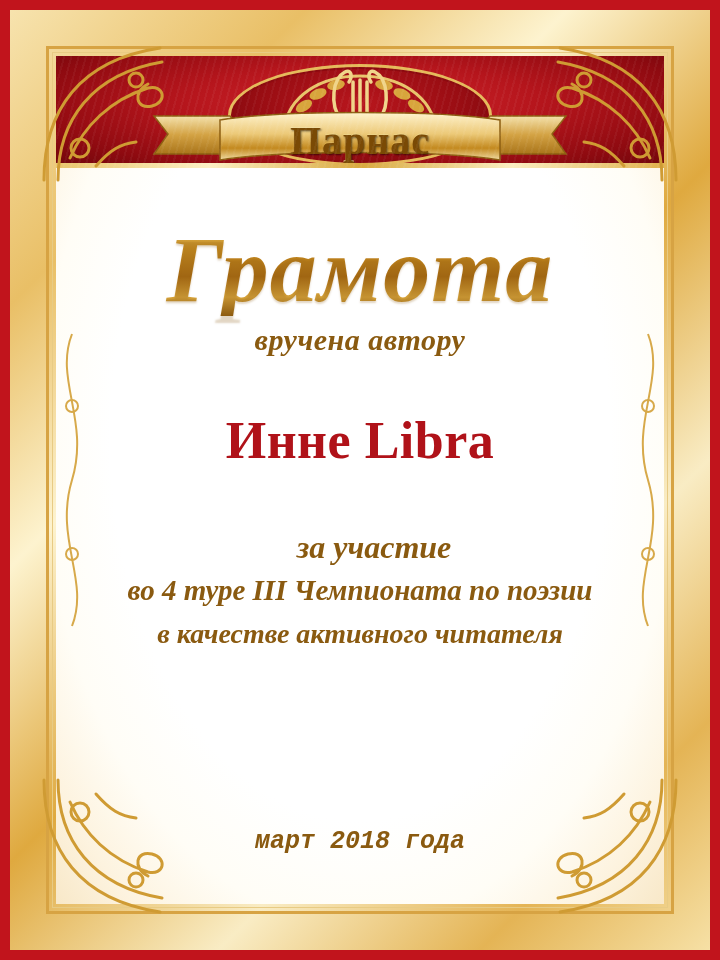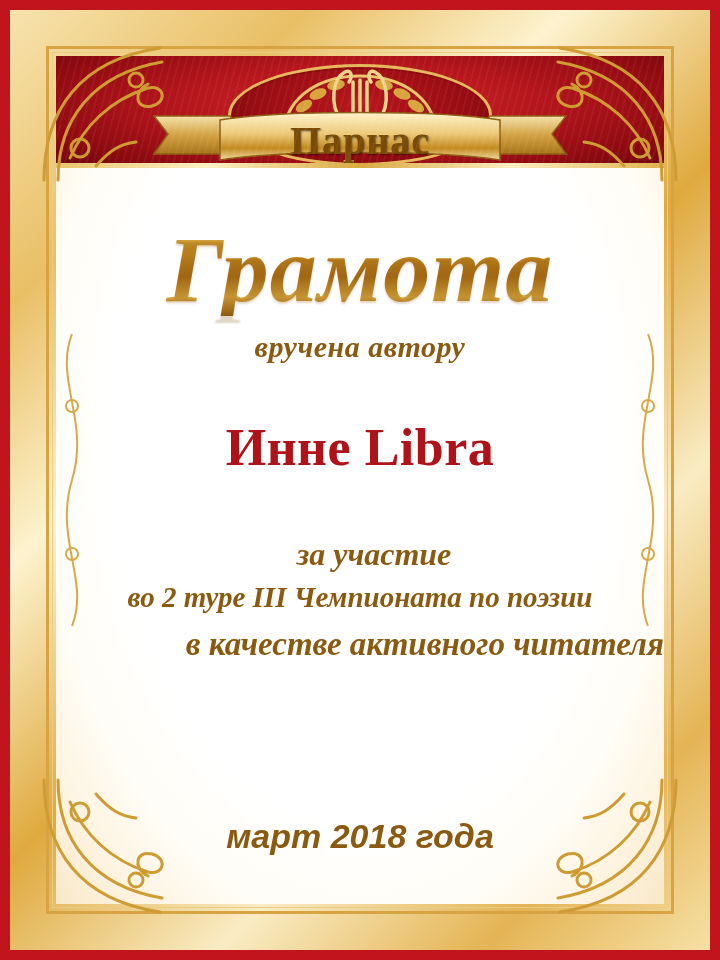--- a/index.html
+++ b/index.html
@@ -184,21 +184,21 @@
     line-height: 1;
     letter-spacing: 1px;
     background: linear-gradient(180deg, #e8c46a 0%, #c98f22 28%, #a86a12 58%, #d9a63d 80%, #8d5a0d 100%);
     -webkit-background-clip: text;
     background-clip: text;
     color: transparent;
     text-shadow: 0 2px 2px rgba(140,90,20,0.25);
   }
 
   .subtitle {
-    margin-top: 14px;
+    margin-top: 7px;
     font-family: "Liberation Serif", serif;
     font-style: italic;
     font-weight: bold;
     font-size: 30px;
     color: #8a5a10;
     letter-spacing: 0.5px;
   }
 
   .recipient {
     margin-top: 54px;
@@ -211,31 +211,31 @@
 
   .reason {
     margin-top: 56px;
     font-family: "Liberation Serif", serif;
     font-style: italic;
     font-weight: bold;
     color: #8a5a10;
   }
   .reason-line1 { font-size: 32px; line-height: 1.35; margin-left: 28px; }
   .reason-line2 { font-size: 29px; line-height: 1.5; }
-  .reason-line3 { font-size: 33px; line-height: 1.5; text-align: right; }
+  .reason-line3 { font-size: 28px; line-height: 1.5; }
 
   .date {
     position: absolute;
     left: 0;
     right: 0;
     bottom: 48px;
-    font-family: Liberation Sans, sans-serif;
+    font-family: Liberation Mono, monospace;
     font-style: italic;
     font-weight: bold;
-    font-size: 34px;
+    font-size: 25px;
     color: #8a5a10;
   }
 
   
   .corner {
     position: absolute;
     width: 150px;
     height: 150px;
     pointer-events: none;
   }
@@ -324,21 +324,21 @@
       <div class="header-bottom-edge"></div>
     </div>
 
     <div class="body-area">
       <div class="title">Грамота</div>
       <div class="subtitle">вручена автору</div>
       <div class="recipient">Инне Libra</div>
 
       <div class="reason">
         <div class="reason-line1">за участие</div>
-        <div class="reason-line2">во 2 туре III Чемпионата по поэзии</div>
+        <div class="reason-line2">во 4 туре III Чемпионата по поэзии</div>
         <div class="reason-line3">в качестве активного читателя</div>
       </div>
 
       <div class="date">март 2018 года</div>
     </div>
 
   </div>
 
   <svg class="corner tl" viewBox="0 0 150 150">
     <g fill="none" stroke="#cf9b33" stroke-width="3" stroke-linecap="round">

